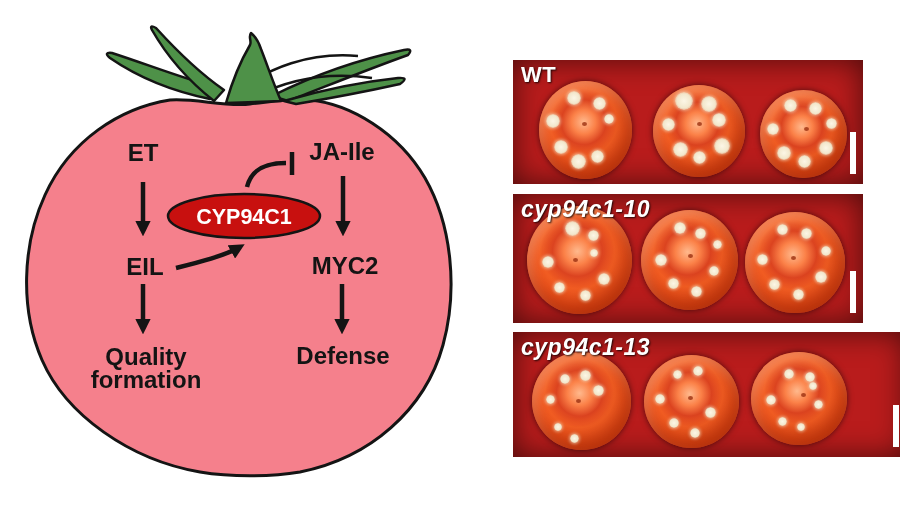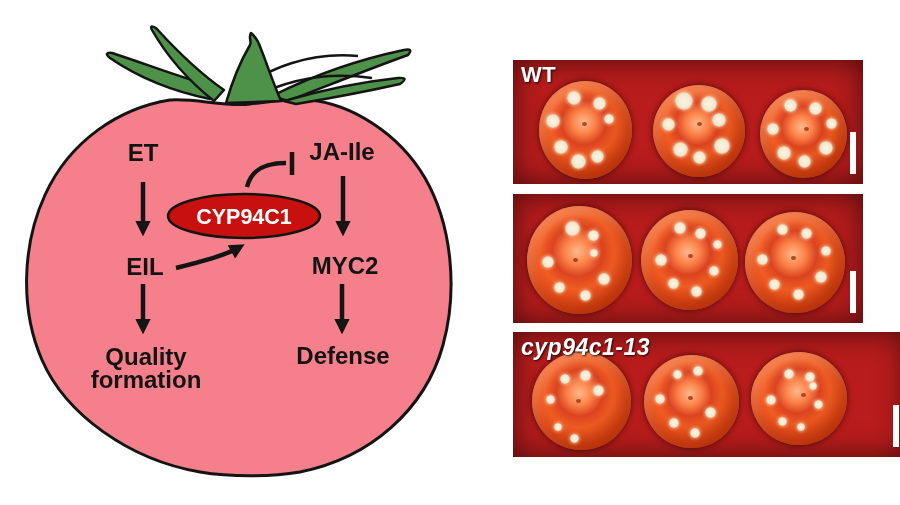--- a/index.html
+++ b/index.html
@@ -119,20 +119,21 @@
           <span class="spot" style="left: 8%; top: 38%; width: 12px; height: 12px;"></span>
           <span class="spot" style="left: 20%; top: 64%; width: 14px; height: 14px;"></span>
           <span class="spot" style="left: 44%; top: 74%; width: 13px; height: 13px;"></span>
           <span class="spot" style="left: 68%; top: 58%; width: 14px; height: 14px;"></span>
           <span class="spot" style="left: 76%; top: 32%; width: 11px; height: 11px;"></span>
           <span class="scar" style="left: 50%; top: 42%;"></span>
         </div>
         <div class="scalebar" style="width: 6px; height: 42px;"></div>
       </div>
       <div class="panel" style="left: 513px; top: 194px; width: 350px; height: 129px;">
+        <span class="panel-label italic">cyp94c1-10</span>
         <div class="tomato" style="left: 14px; top: 12px; width: 105px; height: 108px;">
           <span class="spot" style="left: 36%; top: 14%; width: 15px; height: 15px;"></span>
           <span class="spot" style="left: 58%; top: 22%; width: 11px; height: 11px;"></span>
           <span class="spot" style="left: 14%; top: 46%; width: 12px; height: 12px;"></span>
           <span class="spot" style="left: 26%; top: 70%; width: 11px; height: 11px;"></span>
           <span class="spot" style="left: 50%; top: 78%; width: 11px; height: 11px;"></span>
           <span class="spot" style="left: 68%; top: 62%; width: 12px; height: 12px;"></span>
           <span class="spot" style="left: 60%; top: 40%; width: 8px; height: 8px;"></span>
           <span class="scar" style="left: 44%; top: 48%;"></span>
         </div>

